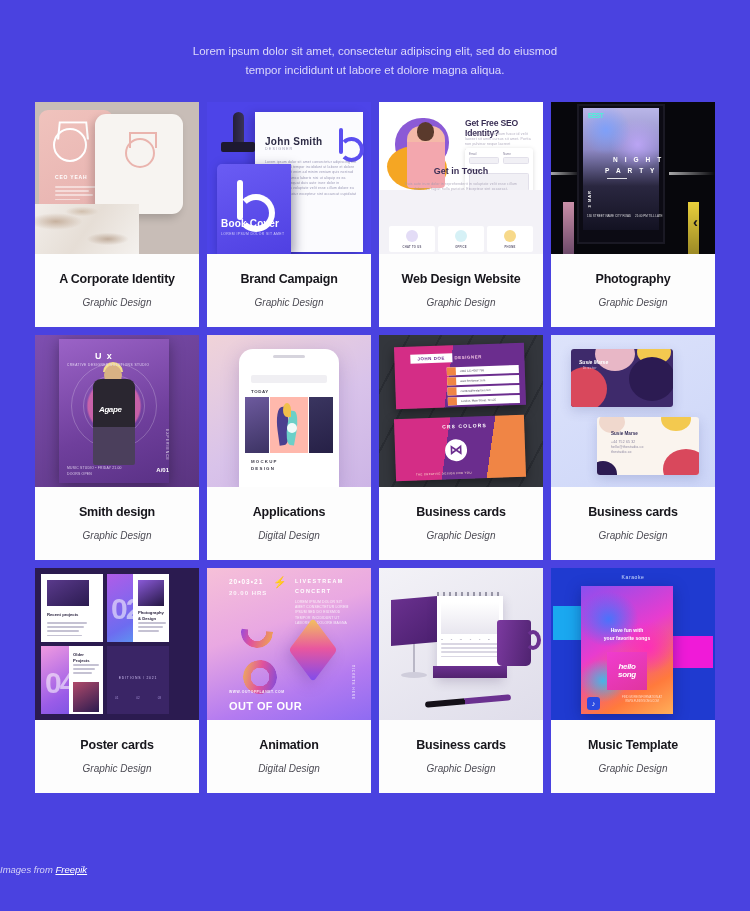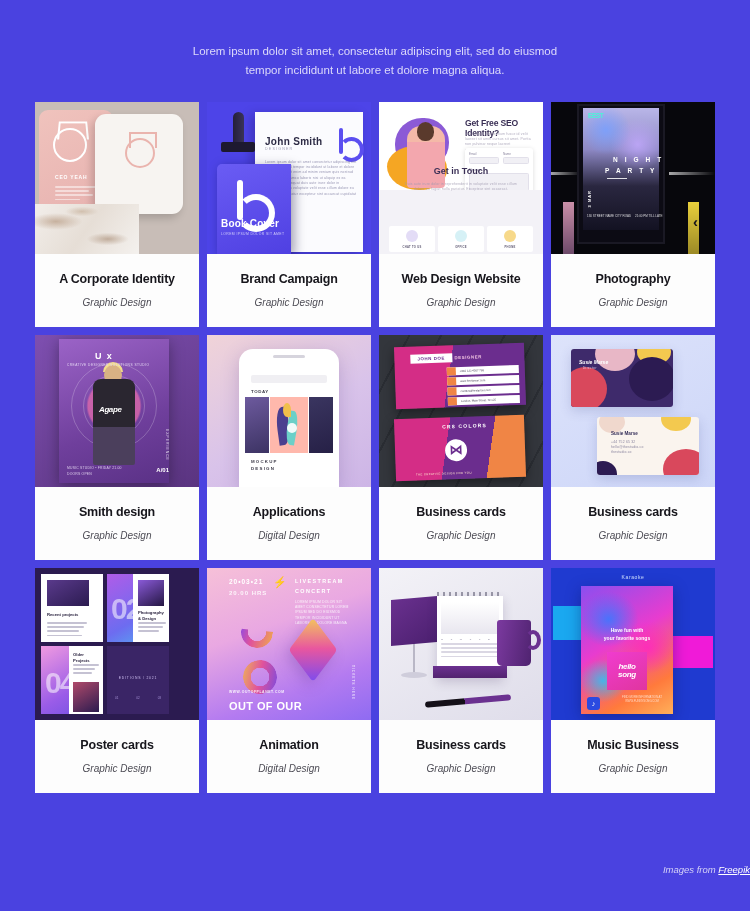--- a/index.html
+++ b/index.html
@@ -69,21 +69,21 @@
     font-size: 10px;
     font-style: italic;
     color: #4d4c55;
   }
 
   
   .footer {
     position: absolute;
     left: 0; right: 0;
     bottom: 36px;
-    text-align: right;
+    text-align: left;
     font-size: 9.5px;
     font-style: italic;
     color: #d4d1f7;
   }
   .footer a { color: #ffffff; text-decoration: underline; }
   .lbl { position: absolute; color: #fff; font-weight: bold; }
   .blur-txt { font-size: 3.4px; line-height: 1.55; letter-spacing: .2px; opacity: .82; }
   .lines { position: absolute; }
   .lines i {
     display: block; background: currentColor; opacity: .5;
@@ -813,21 +813,21 @@
         <div class="fs">
           <span>
             <b>hello</b><br>
             <b>song</b>
           </span>
         </div>
         <div class="smallp">FIND MORE INFORMATION AT WWW.FUNNYSONG.COM</div>
         <div class="badge">♪</div>
       </div>
       <div class="caption">
-        <div class="caption-title">Music Business</div>
+        <div class="caption-title">Music Template</div>
         <div class="caption-sub">Graphic Design</div>
       </div>
     </div>
 
   </div>
 
   <div class="footer">
     <span>Images from </span><a href="#">Freepik</a>
   </div>
 

